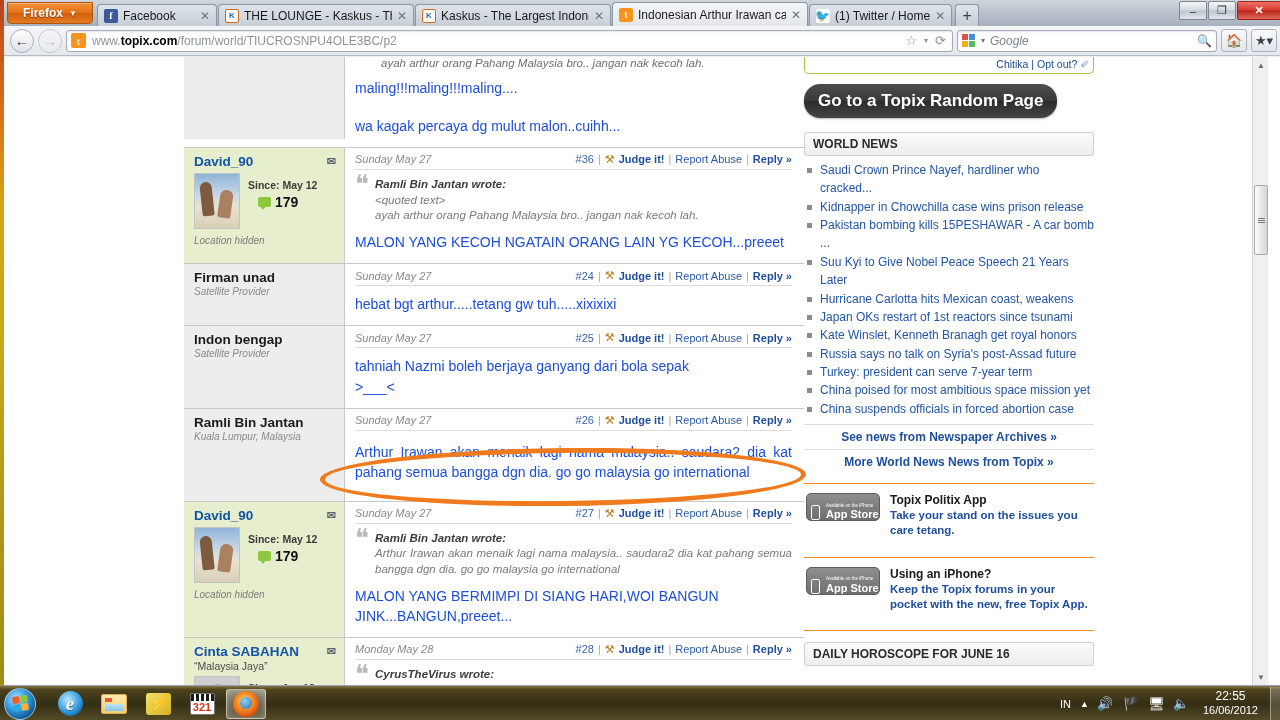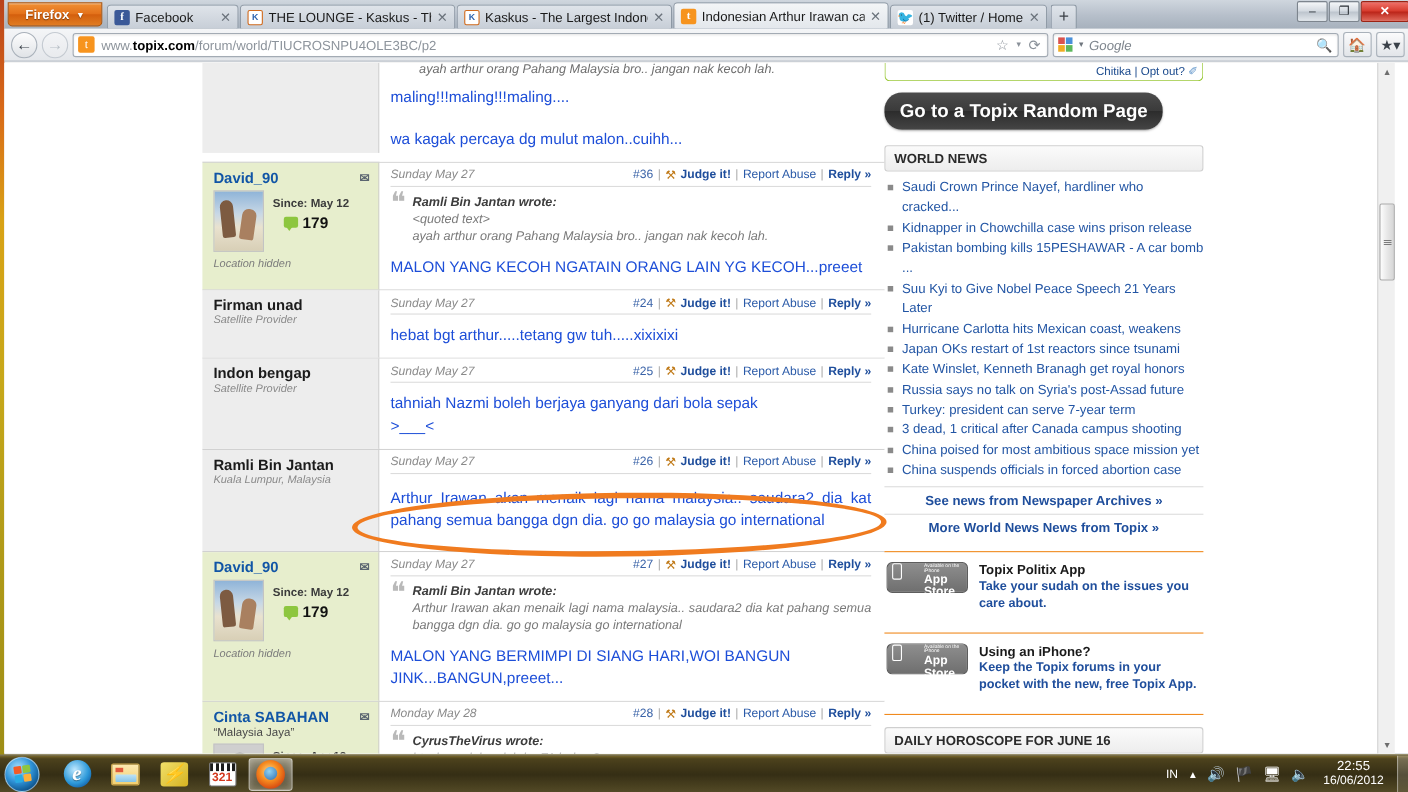--- a/index.html
+++ b/index.html
@@ -280,21 +280,21 @@
   .morelink {
     border-top: 1px solid #ddd;
     text-align: center; font-size: 12px; font-weight:bold; color:#1f4e9c;
     padding: 5px 0;
   }
   .orangerule { border-top: 1px solid #f08a1e; margin-top: 9px; }
   .promo { display:flex; gap:10px; padding: 9px 0 9px 2px; }
   .appstore {
     width: 74px; height: 28px; flex:none; border-radius:5px;
     background: linear-gradient(180deg,#8e8e8e 0%,#6f6f6f 100%);
-    color:#fff; display:flex; align-items:flex-start; gap:20px; padding-left:4px;
+    color:#fff; display:flex; align-items:flex-end; gap:6px; padding-left:4px;
     border:1px solid #5d5d5d;
   }
   .appstore .phone { width:9px; height:15px; border:1px solid #fff; border-radius:2px; flex:none; }
   .appstore .txt { line-height:1; }
   .appstore .t1 { font-size: 4.5px; display:block; }
   .appstore .t2 { font-size: 11px; font-weight:bold; display:block; margin-top:1px; }
   .promo .ptxt h4 { font-size: 12px; color:#1a1a1a; font-weight:bold; }
   .promo .ptxt p { font-size: 11.5px; color:#1f4e9c; font-weight:bold; line-height:1.33; margin-top:1px; }
 
   
@@ -688,41 +688,40 @@
         <ul class="newslist">
           <li>Saudi Crown Prince Nayef, hardliner who cracked...</li>
           <li>Kidnapper in Chowchilla case wins prison release</li>
           <li>Pakistan bombing kills 15PESHAWAR - A car bomb ...</li>
           <li>Suu Kyi to Give Nobel Peace Speech 21 Years Later</li>
           <li>Hurricane Carlotta hits Mexican coast, weakens</li>
           <li>Japan OKs restart of 1st reactors since tsunami</li>
           <li>Kate Winslet, Kenneth Branagh get royal honors</li>
           <li>Russia says no talk on Syria's post-Assad future</li>
           <li>Turkey: president can serve 7-year term</li>
-          <li>3 dead, 1 critical after Canada campus shooting</li>
           <li>China poised for most ambitious space mission yet</li>
           <li>China suspends officials in forced abortion case</li>
         </ul>
         <div class="morelinks">
           <div class="morelink">See news from Newspaper Archives »</div>
           <div class="morelink">More World News News from Topix »</div>
         </div>
 
         <div class="orangerule"></div>
         <div class="promo">
           <div class="appstore">
             <span class="phone"></span>
             <span class="txt">
               <span class="t1">Available on the iPhone</span>
               <span class="t2">App Store</span>
             </span>
           </div>
           <div class="ptxt">
             <h4>Topix Politix App</h4>
-            <p>Take your sudah on the issues you care about.</p>
+            <p>Take your stand on the issues you care tetang.</p>
           </div>
         </div>
         <div class="orangerule"></div>
         <div class="promo">
           <div class="appstore">
             <span class="phone"></span>
             <span class="txt">
               <span class="t1">Available on the iPhone</span>
               <span class="t2">App Store</span>
             </span>

